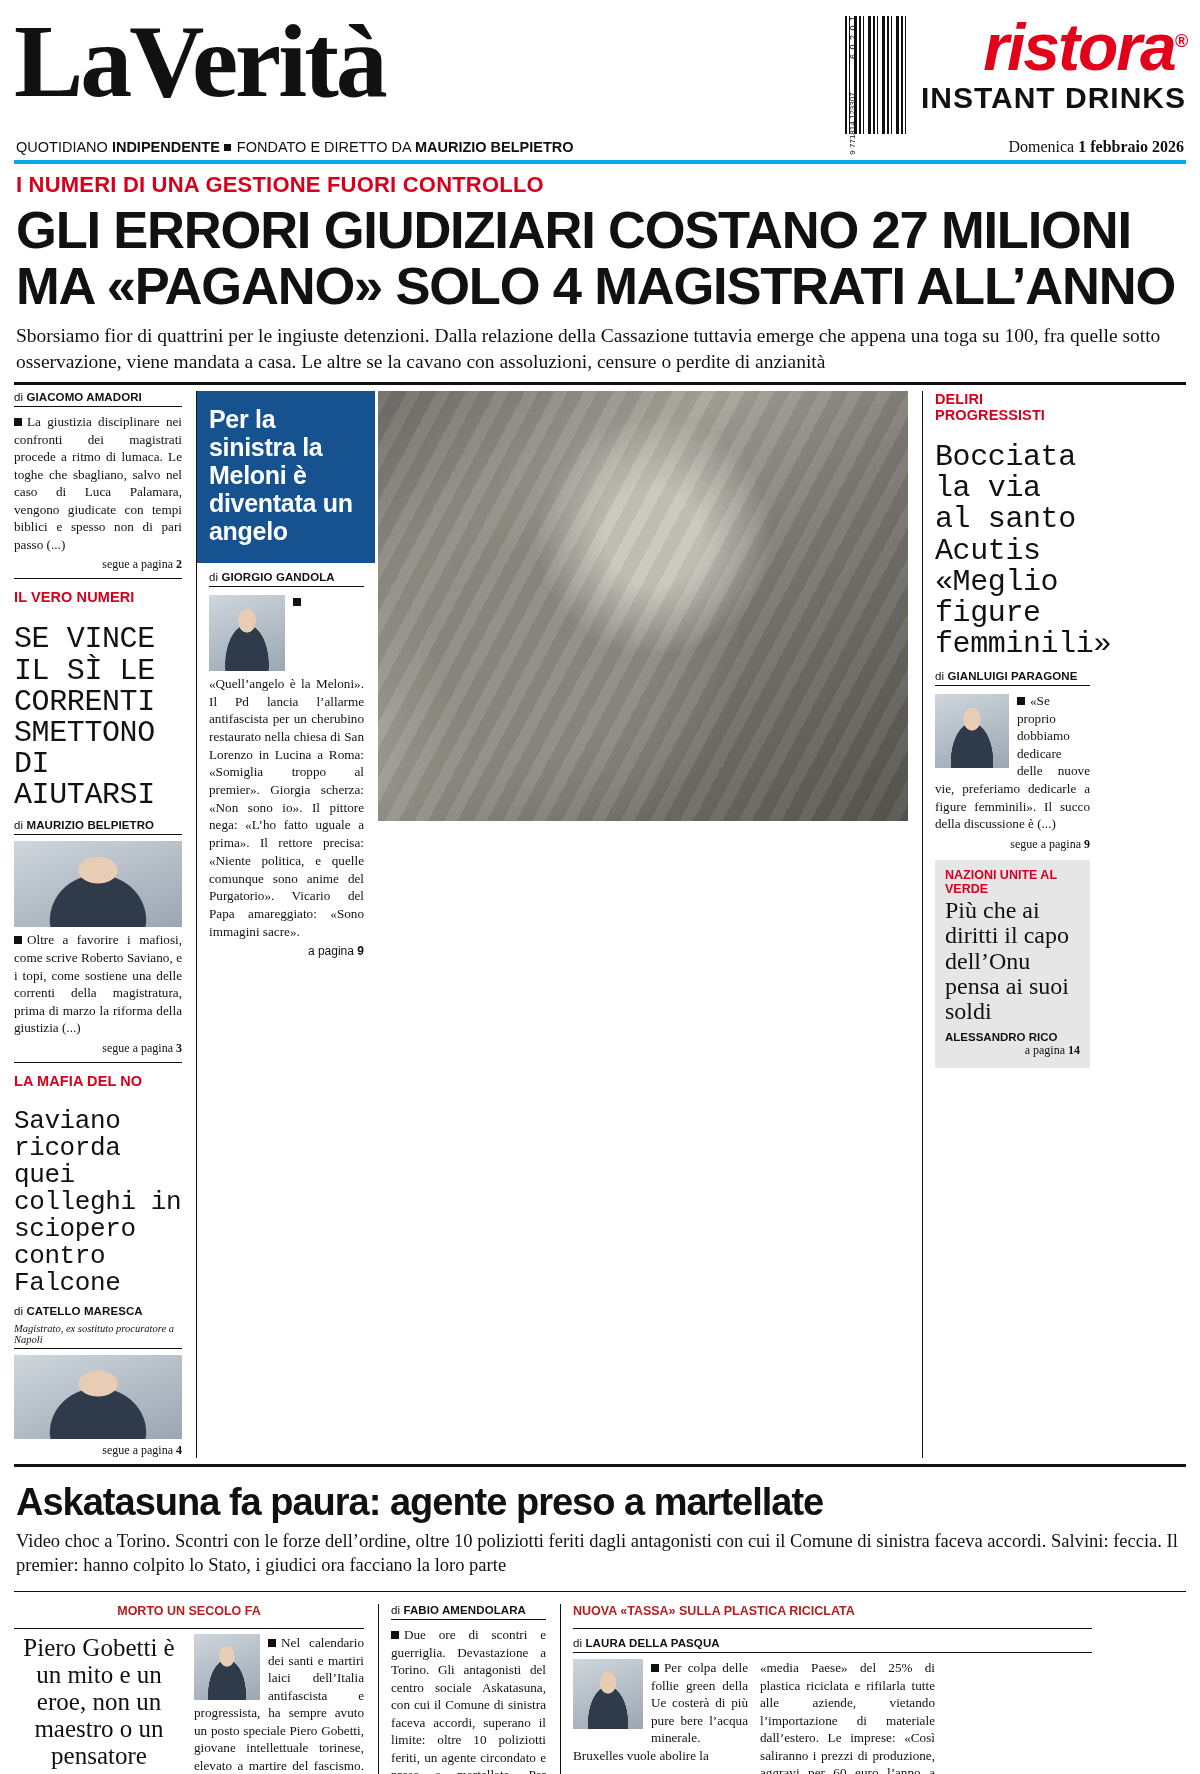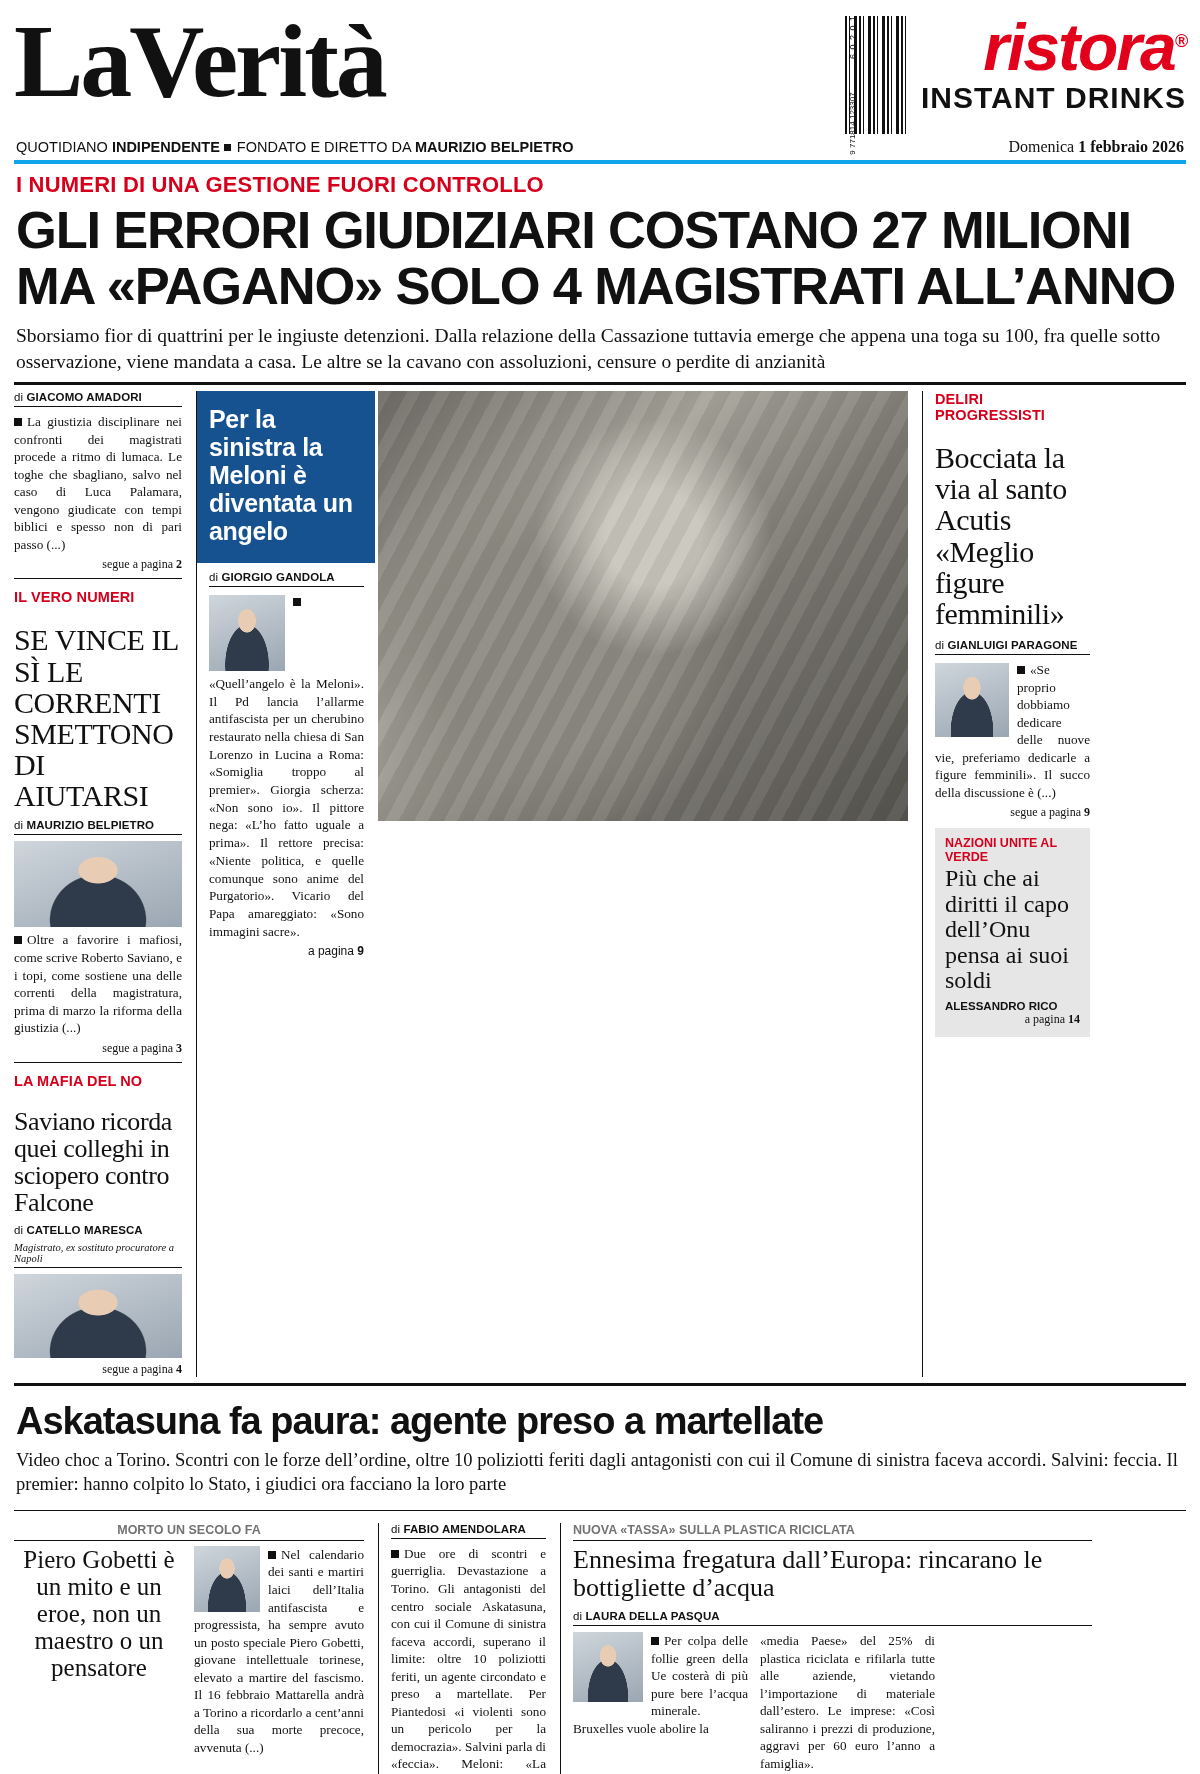--- a/index.html
+++ b/index.html
@@ -100,21 +100,21 @@
   .brief { font-size:13.2px; line-height:1.33; text-align:justify; }
   .brief .sq { display:inline-block; width:8px; height:8px; background:#111; margin-right:5px; }
   .segue { font-size:12px; text-align:right; margin-top:4px; }
   .segue b { font-weight:bold; }
 
   .sec-kicker {
     color:#d6001c; font-family:"Liberation Sans", sans-serif; font-weight:bold;
     font-size:14.5px; margin:10px 0 2px; letter-spacing:.1px;
   }
   .sec-head-serif {
-    font-family:Liberation Serif, serif; font-size:30px; line-height:1.04; font-weight:normal;
+    font-family:Liberation Mono, monospace; font-size:30px; line-height:1.04; font-weight:normal;
     letter-spacing:-.4px;
     margin-top:19px;
   }
   .sec-head-serif.sm { font-size:26px; }
 
   .photo {
     width:100%; background:#8d8d8d; margin:6px 0 4px;
     position:relative; overflow:hidden;
   }
 
@@ -175,22 +175,22 @@
     font-size:38px; letter-spacing:-1px; padding:10px 2px 4px; line-height:1.05;
   }
   .band-sub { font-size:18.5px; line-height:1.3; padding:2px 2px 8px; }
 
   .grid2 {
     display:grid; grid-template-columns:168px 168px 168px 168px 168px 168px;
     gap:0 14px; padding-top:6px;
   }
 
   .box-red-kicker {
-    color:#737373; font-family:"Liberation Sans",sans-serif; font-weight:bold; font-size:12.5px;
-    border-bottom:1px solid #111; padding-bottom:3px; margin-bottom:5px;
+    color:#b91c1c; font-family:"Liberation Sans",sans-serif; font-weight:bold; font-size:12.5px;
+    border-bottom:1px solid #111; padding-bottom:10px; margin-bottom:5px;
   }
   .serif-head-c { font-family:"Liberation Serif",serif; font-size:25px; line-height:1.08; text-align:center; }
   .right-num { text-align:right; font-size:12px; }
   .center-k { text-align:center; }
   .hr1 { border-top:1px solid #111; margin:6px 0; }
   .hr3 { border-top:3px solid #111; margin:6px 0; }
 </style>
 </head>
 <body>
 
@@ -302,21 +302,20 @@
     </div>
 
     <div class="colrule">
       <div class="byline"><span class="di">di </span><span>FABIO AMENDOLARA</span></div>
       <div class="brief"><span class="sq"></span><span>Due ore di scontri e guerriglia. Devastazione a Torino. Gli antagonisti del centro sociale Askatasuna, con cui il Comune di sinistra faceva accordi, superano il limite: oltre 10 poliziotti feriti, un agente circondato e preso a martellate. Per Piantedosi «i violenti sono un pericolo per la democrazia». Salvini parla di «feccia». Meloni: «La magistratura faccia la sua parte, è stato colpito lo Stato».</span></div>
 
     </div>
 
     <div class="colrule" style="grid-column:span 3">
       <div class="box-red-kicker">NUOVA «TASSA» SULLA PLASTICA RICICLATA</div>
-      <div style="font-family:'Liberation Serif',serif;font-size:26px;line-height:1.08">Ennesima fregatura dall’Europa: rincarano le bottigliette d’acqua</div>
       <div class="byline" style="margin-top:8px"><span class="di">di </span><span>LAURA DELLA PASQUA</span></div>
       <div style="display:flex;gap:12px">
         <div style="width:175px">
           <div class="photo portrait" style="height:70px;width:70px;float:left;margin:0 8px 3px 0"></div>
           <div class="brief"><span class="sq"></span><span>Per colpa delle follie green della Ue costerà di più pure bere l’acqua minerale. Bruxelles vuole abolire la</span></div>
         </div>
         <div style="width:175px">
           <div class="brief">«media Paese» del 25% di plastica riciclata e rifilarla tutte alle aziende, vietando l’importazione di materiale dall’estero. Le imprese: «Così saliranno i prezzi di produzione, aggravi per 60 euro l’anno a famiglia».</div>
 
         </div>

